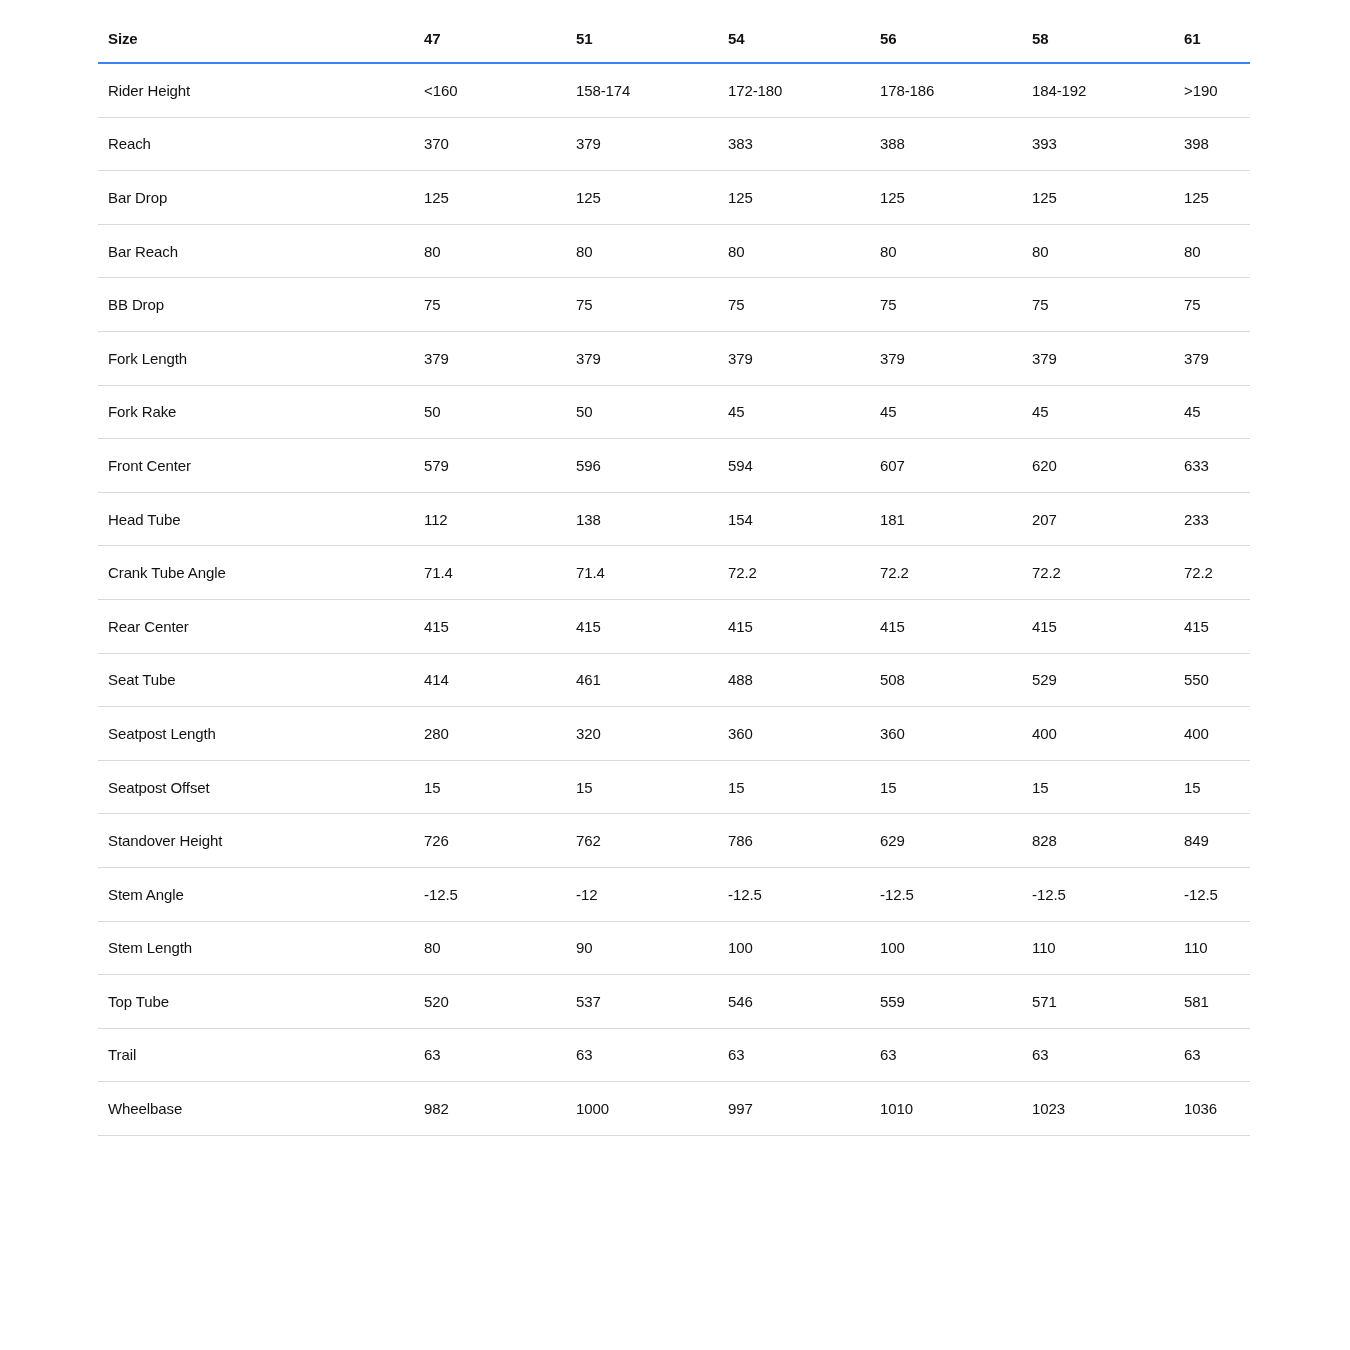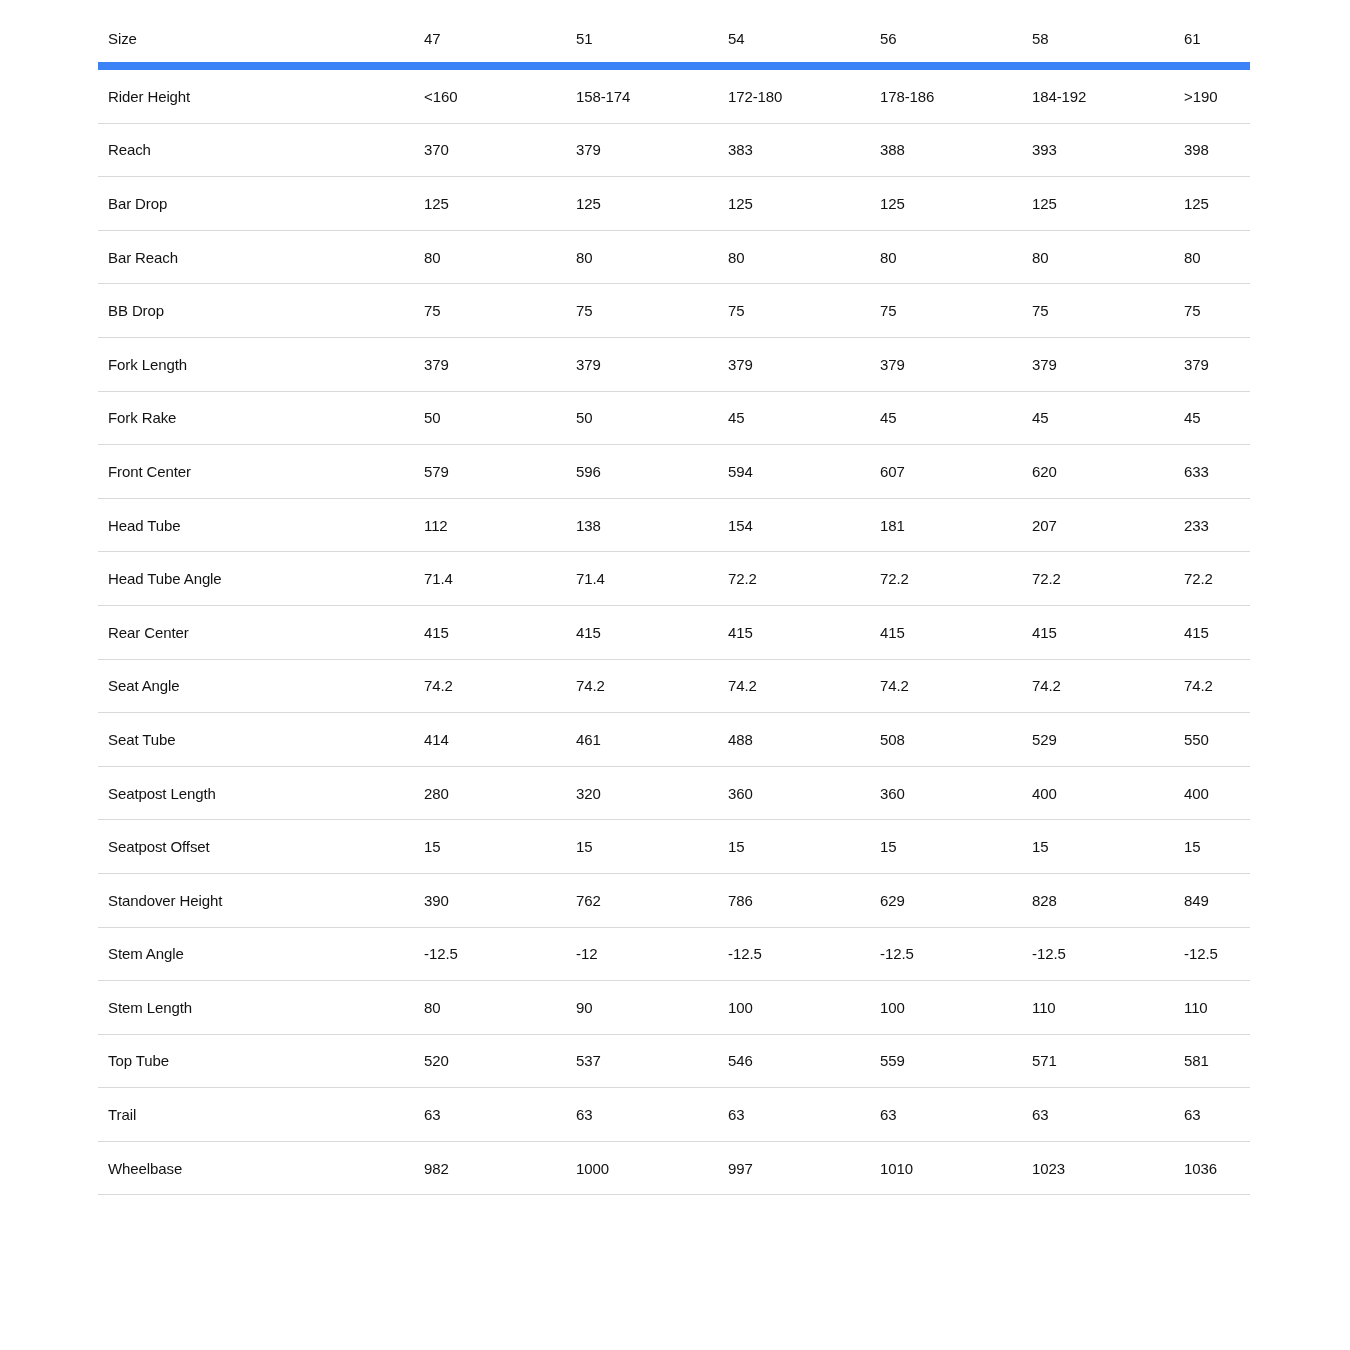--- a/index.html
+++ b/index.html
@@ -34,23 +34,23 @@
     padding: 0;
     vertical-align: middle;
     font-weight: 400;
     white-space: nowrap;
     overflow: hidden;
   }
   table.geometry .label-col {
     padding-left: 10px;
   }
   table.geometry thead th {
-    font-weight: 400;
+    font-weight: 700;
     height: 47px;
-    border-bottom: 8px solid #3b82f6;
+    border-bottom: 2px solid #3b82f6;
   }
   table.geometry tbody th,
   table.geometry tbody td {
     height: 52.6px;
     border-bottom: 1px solid #d9d9d9;
   }
 </style>
 </head>
 <body>
 
@@ -164,48 +164,39 @@
     <th class="label-col">Head Tube</th>
     <td>112</td>
     <td>138</td>
     <td>154</td>
     <td>181</td>
     <td>207</td>
     <td>233</td>
   </tr>
 
   <tr>
-    <th class="label-col">Head Tube Angle</th>
+    <th class="label-col">Crank Tube Angle</th>
     <td>71.4</td>
     <td>71.4</td>
     <td>72.2</td>
     <td>72.2</td>
     <td>72.2</td>
     <td>72.2</td>
   </tr>
 
   <tr>
     <th class="label-col">Rear Center</th>
     <td>415</td>
     <td>415</td>
     <td>415</td>
     <td>415</td>
     <td>415</td>
     <td>415</td>
   </tr>
 
-  <tr>
-    <th class="label-col">Seat Angle</th>
-    <td>74.2</td>
-    <td>74.2</td>
-    <td>74.2</td>
-    <td>74.2</td>
-    <td>74.2</td>
-    <td>74.2</td>
-  </tr>
 
   <tr>
     <th class="label-col">Seat Tube</th>
     <td>414</td>
     <td>461</td>
     <td>488</td>
     <td>508</td>
     <td>529</td>
     <td>550</td>
   </tr>
@@ -225,21 +216,21 @@
     <td>15</td>
     <td>15</td>
     <td>15</td>
     <td>15</td>
     <td>15</td>
     <td>15</td>
   </tr>
 
   <tr>
     <th class="label-col">Standover Height</th>
-    <td>390</td>
+    <td>726</td>
     <td>762</td>
     <td>786</td>
     <td>629</td>
     <td>828</td>
     <td>849</td>
   </tr>
 
   <tr>
     <th class="label-col">Stem Angle</th>
     <td>-12.5</td>

